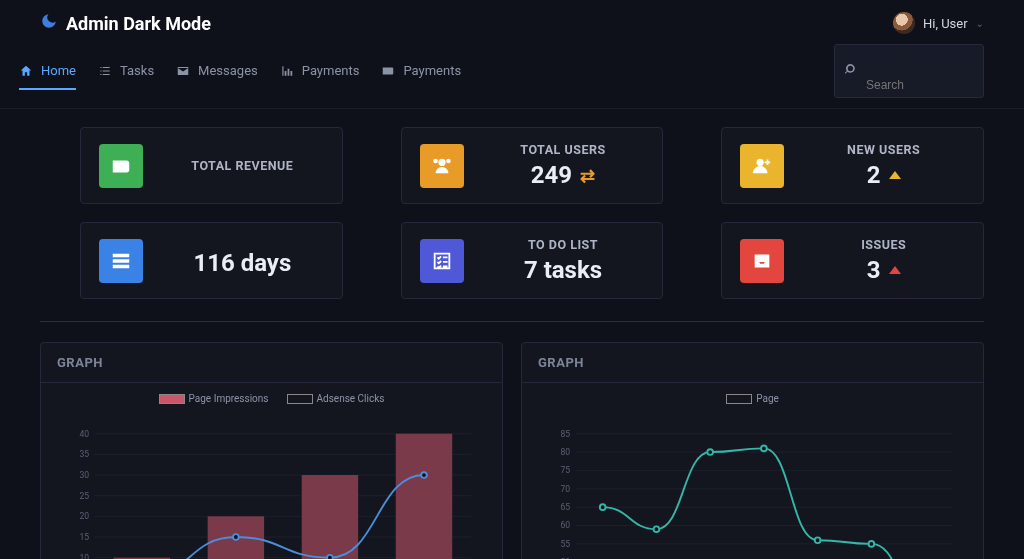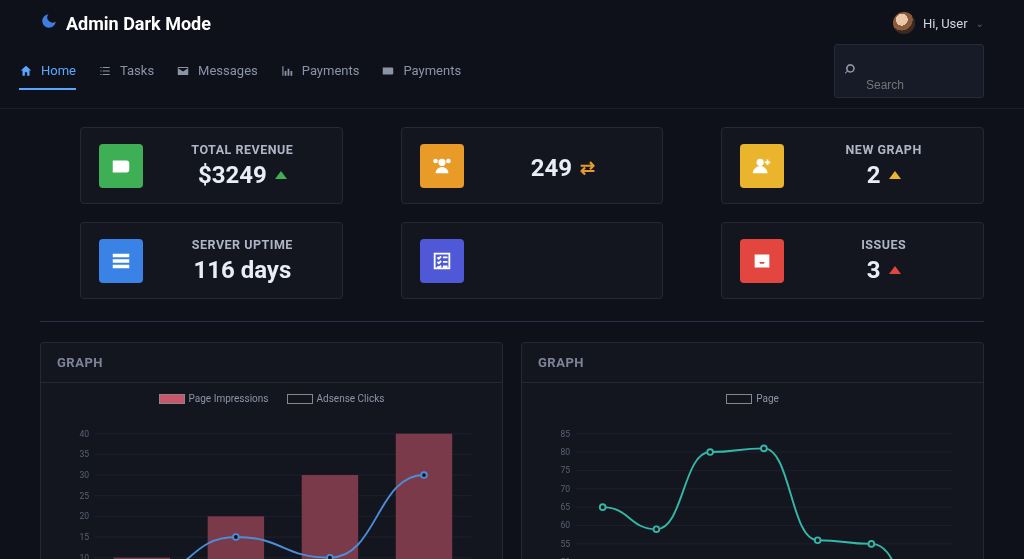--- a/index.html
+++ b/index.html
@@ -274,72 +274,74 @@
   <div class="cards">
 
     <div class="card">
       <div class="iconbox ic-green">
         <svg width="22" height="22" viewBox="0 0 24 24">
             <path d="M3 6h15a3 3 0 0 1 3 3v7a3 3 0 0 1-3 3H3zM16 11h5v3h-5a1.5 1.5 0 0 1 0-3z"></path>
           </svg>
       </div>
       <div class="card-body">
         <div class="card-label">TOTAL REVENUE</div>
-        <div class="card-value">
-          <span>$3249</span>
-          <span class="tri-up"></span>
-        </div>
       </div>
     </div>
     <div class="card">
       <div class="iconbox ic-orange">
         <svg width="22" height="22" viewBox="0 0 24 24">
             <path d="M12 12a4 4 0 1 0-4-4 4 4 0 0 0 4 4zm-7 8a7 7 0 0 1 14 0zM5 9a2.5 2.5 0 1 0-2.5-2.5A2.5 2.5 0 0 0 5 9zm14 0a2.5 2.5 0 1 0-2.5-2.5A2.5 2.5 0 0 0 19 9z"></path>
           </svg>
       </div>
       <div class="card-body">
+        <div class="card-label">TOTAL USERS</div>
         <div class="card-value">
           <span>249</span>
           <span class="swap">⇄</span>
         </div>
       </div>
     </div>
     <div class="card">
       <div class="iconbox ic-amber">
         <svg width="22" height="22" viewBox="0 0 24 24">
             <path d="M10 12a4 4 0 1 0-4-4 4 4 0 0 0 4 4zm-8 8a8 8 0 0 1 16 0zM19 7h2v2h-2v2h-2V9h-2V7h2V5h2z"></path>
           </svg>
       </div>
       <div class="card-body">
-        <div class="card-label">NEW GRAPH</div>
+        <div class="card-label">NEW USERS</div>
         <div class="card-value">
           <span>2</span>
           <span class="tri-up amber"></span>
         </div>
       </div>
     </div>
 
     <div class="card">
       <div class="iconbox ic-blue">
         <svg width="22" height="22" viewBox="0 0 24 24">
             <path d="M3 4h18v4H3zm0 6h18v4H3zm0 6h18v4H3zM5 5.5h2v1H5zm0 6h2v1H5zm0 6h2v1H5z"></path>
           </svg>
       </div>
       <div class="card-body">
-        <div class="card-label">SERVER UPTIME</div>
         <div class="card-value">
             <span>116 days</span>
           </div>
       </div>
     </div>
     <div class="card">
       <div class="iconbox ic-indigo">
         <svg width="22" height="22" viewBox="0 0 24 24">
             <path d="M4 4h16v16H4zM7 8l1.5 1.5L11 7M13 8h5M7 13l1.5 1.5L11 12M13 13h5M7 18l1.5 1.5L11 17M13 18h5" fill="none" stroke="#fff" stroke-width="2"></path>
           </svg>
+      </div>
+      <div class="card-body">
+        <div class="card-label">TO DO LIST</div>
+        <div class="card-value">
+            <span>7 tasks</span>
+          </div>
       </div>
     </div>
     <div class="card">
       <div class="iconbox ic-red">
         <svg width="22" height="22" viewBox="0 0 24 24">
             <path d="M4 5h16v14H4zM4 13h5l1 2h4l1-2h5"></path>
           </svg>
       </div>
       <div class="card-body">
         <div class="card-label">ISSUES</div>

